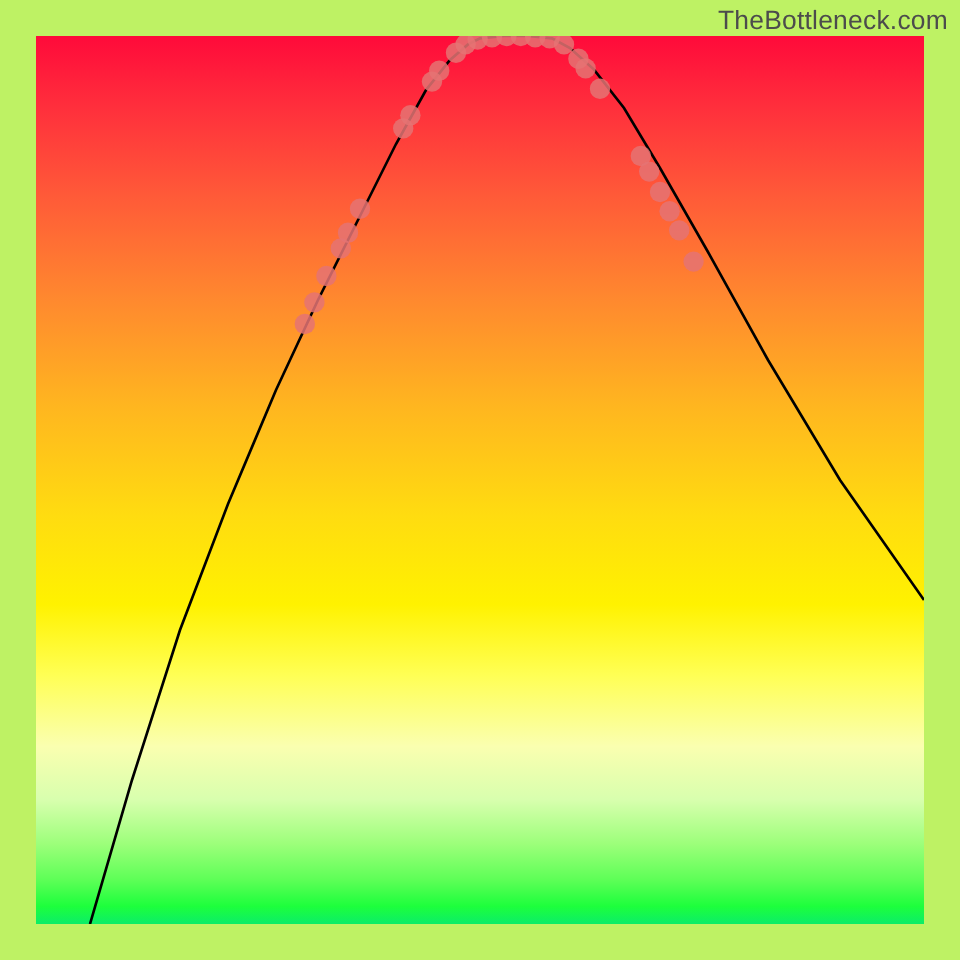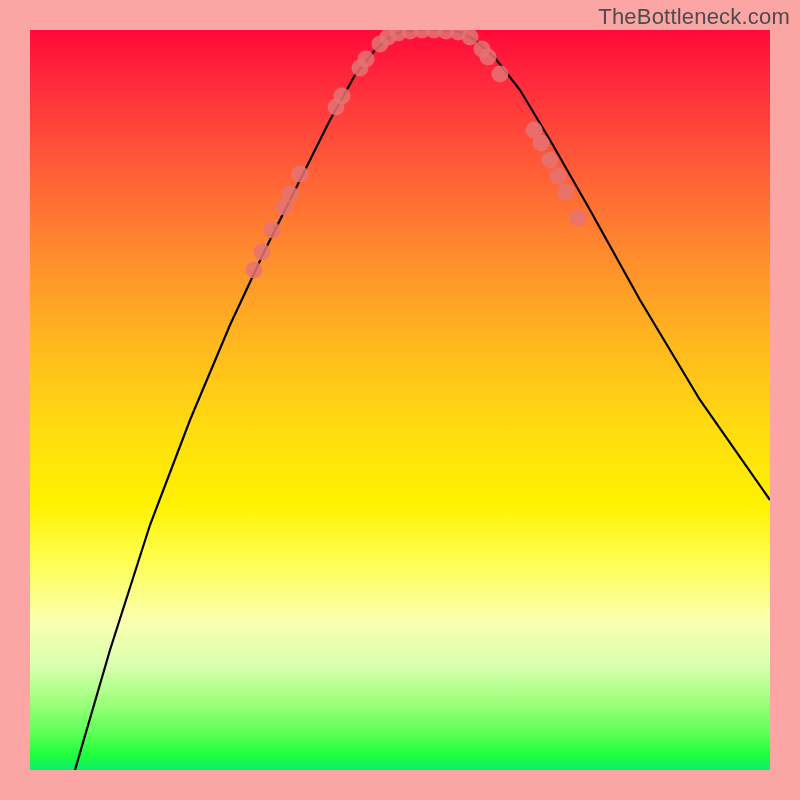--- a/index.html
+++ b/index.html
@@ -10,21 +10,21 @@
     overflow: hidden;
     background: #000;
     font-family: Arial, Helvetica, sans-serif;
   }
   .frame {
     position: absolute;
     top: 0;
     left: 0;
     width: 800px;
     height: 800px;
-    background: #fca5a5;
+    background: #bef264;
   }
   .plot-area {
     position: absolute;
     top: 30px;
     left: 30px;
     width: 740px;
     height: 740px;
     
     background: linear-gradient(
       to bottom,

